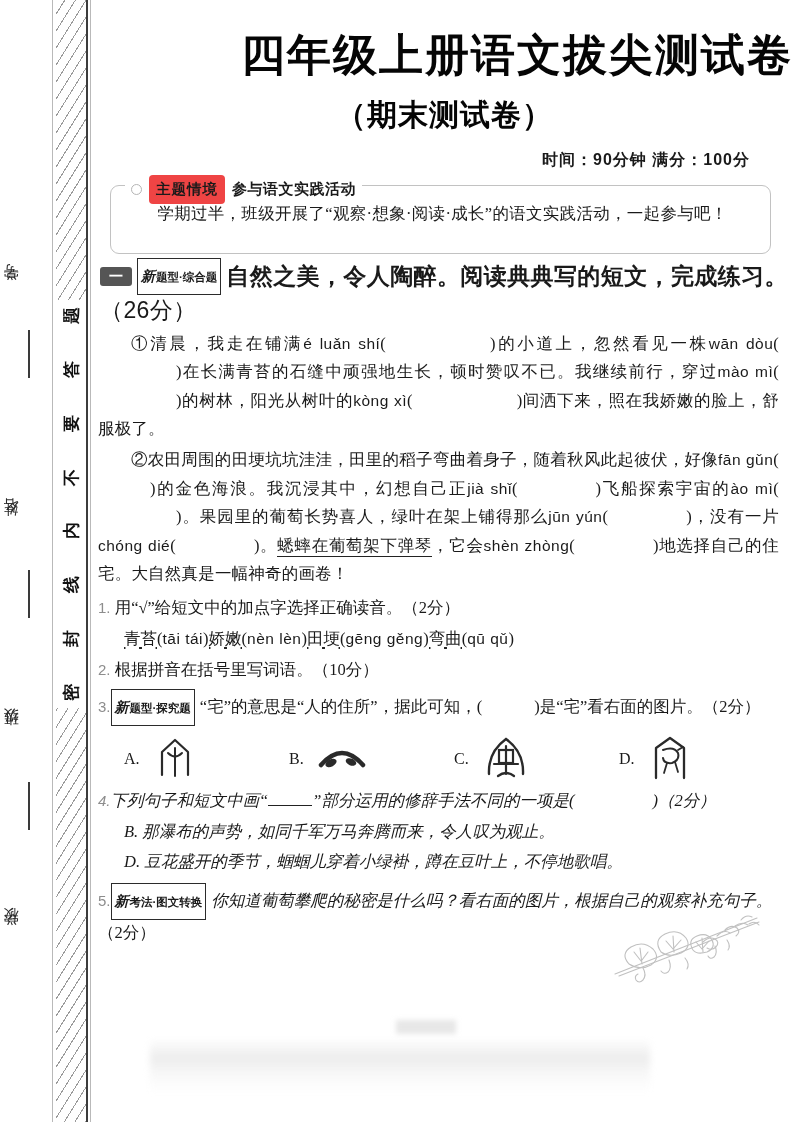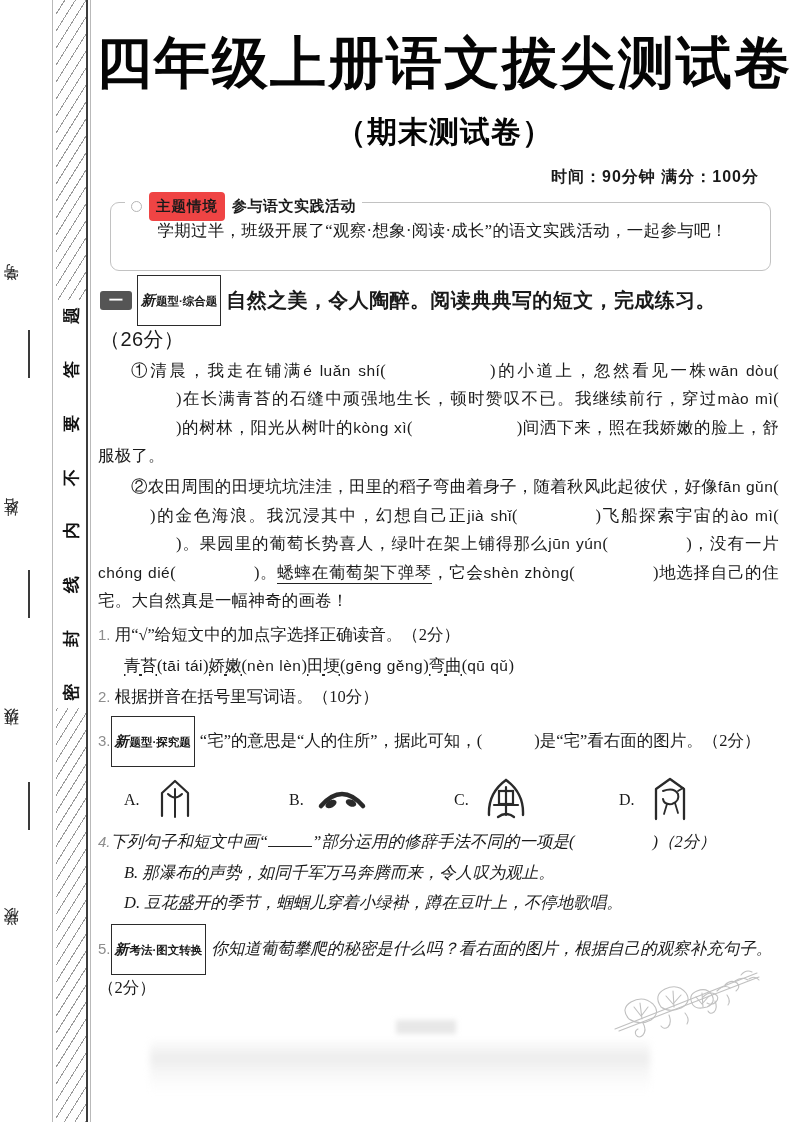--- a/index.html
+++ b/index.html
@@ -55,33 +55,33 @@
   }
   .rule-thin{position:absolute;background:#b9b9b9;}
   .rule-dark{position:absolute;background:#3c3c3c;}
 
   
   #content{
     position:absolute;left:96px;top:0;width:697px;height:1122px;
   }
 
   .title-main{
-    margin:26px 0 0 0;text-align:left;
-    font-size:56px;font-weight:700;letter-spacing:2px;
+    margin:26px 0 0 0;text-align:right;
+    font-size:44px;font-weight:700;letter-spacing:2px;
     font-family:"Liberation Sans","DejaVu Sans",sans-serif;
     color:#050505;
   }
   .title-sub{
     margin:10px 0 0 0;text-align:center;
     font-size:30px;font-weight:700;letter-spacing:1px;
     font-family:"Liberation Sans","DejaVu Sans",sans-serif;
     color:#050505;
   }
   .meta-line{
-    margin:14px 34px 0 0;text-align:right;
+    margin:14px 43px 0 0;text-align:right;
     font-size:16px;font-weight:700;letter-spacing:1px;
     font-family:"Liberation Sans","DejaVu Sans",sans-serif;
   }
 
   
   .theme-box{
     position:relative;
     margin:14px 22px 0 14px;
     border:1px solid #c2c2c2;border-radius:9px;
     padding:16px 12px 11px 16px;
@@ -126,28 +126,28 @@
     font-size:16.5px;
   }
   .num-chip{
     display:inline-block;background:#555;color:#fff;
     border-radius:3px;padding:1px 9px;margin-right:5px;
     font-size:14px;font-weight:700;line-height:1.25;
     font-family:"Liberation Sans","DejaVu Sans",sans-serif;
   }
   .type-badge{
     display:inline-block;border:1.2px solid #2b2b2b;
-    padding:15px 3px;margin-right:5px;
+    padding:8px 3px;margin-right:5px;
     font-size:11.5px;font-weight:700;letter-spacing:0px;
     line-height:1.35;white-space:nowrap;
     font-family:"Liberation Sans","DejaVu Sans",sans-serif;
   }
   .type-badge .big{font-size:14px;font-style:italic;margin-right:1px;}
   .qhead-text{
-    font-size:20px;font-weight:700;letter-spacing:.4px;
+    font-size:23px;font-weight:700;letter-spacing:.4px;
     font-family:"Liberation Sans","DejaVu Sans",sans-serif;
   }
 
   
   .passage{
     margin:4px 14px 0 2px;
     font-size:16.5px;line-height:1.72;letter-spacing:.2px;
     font-family:"Liberation Serif","DejaVu Serif",serif;
     text-align:justify;
   }

